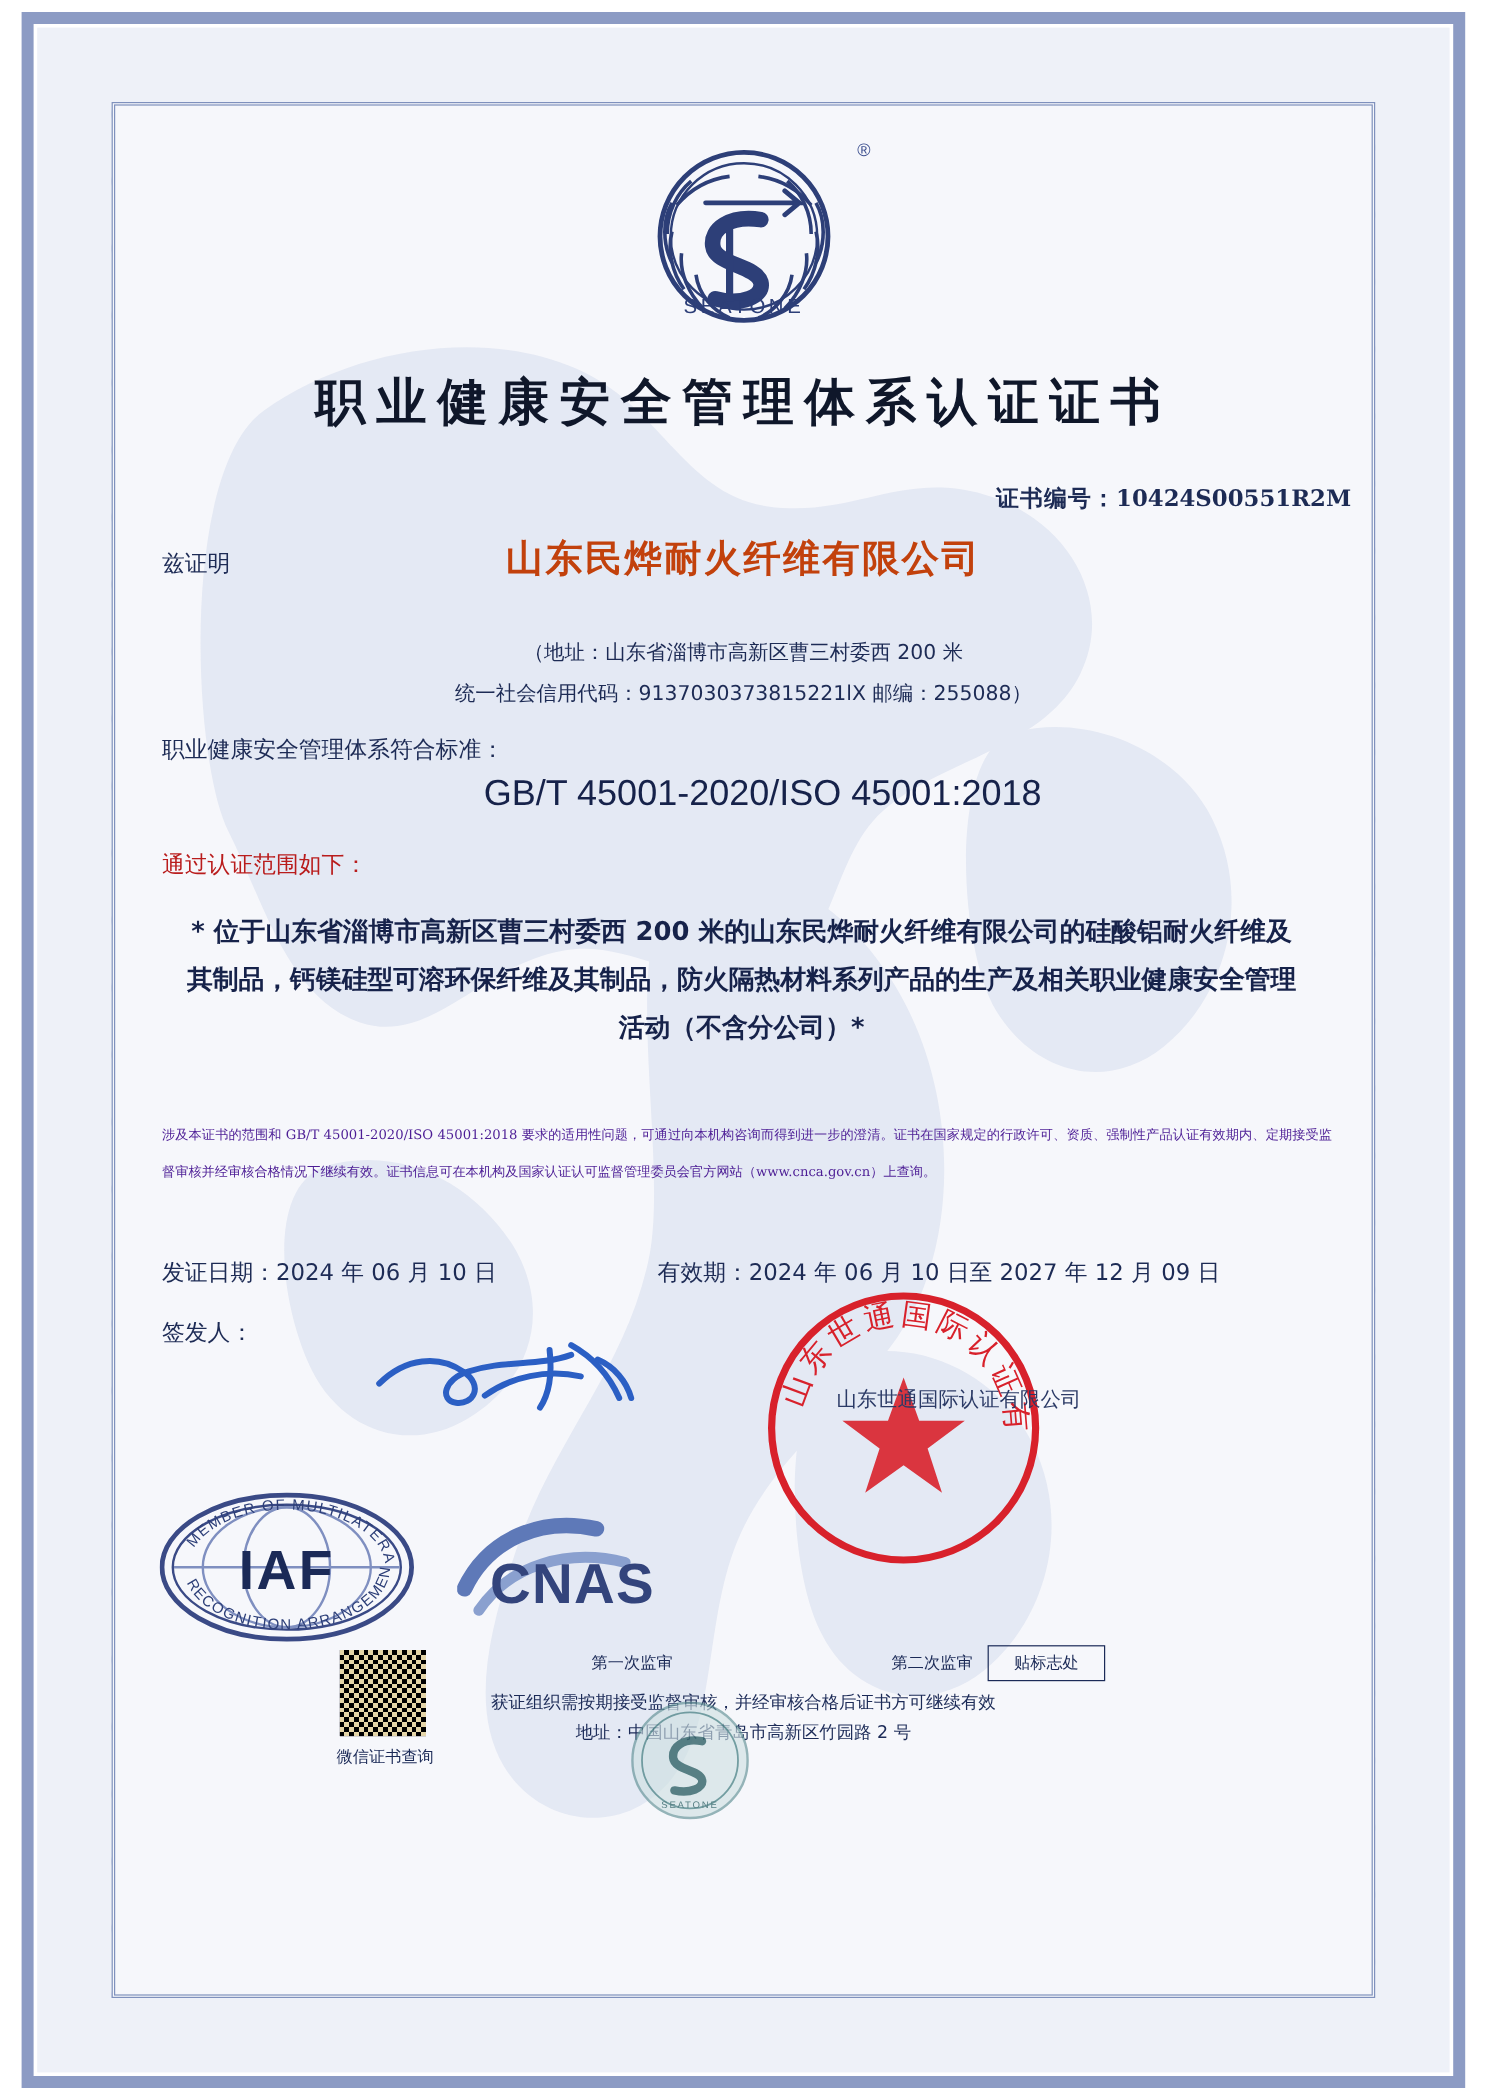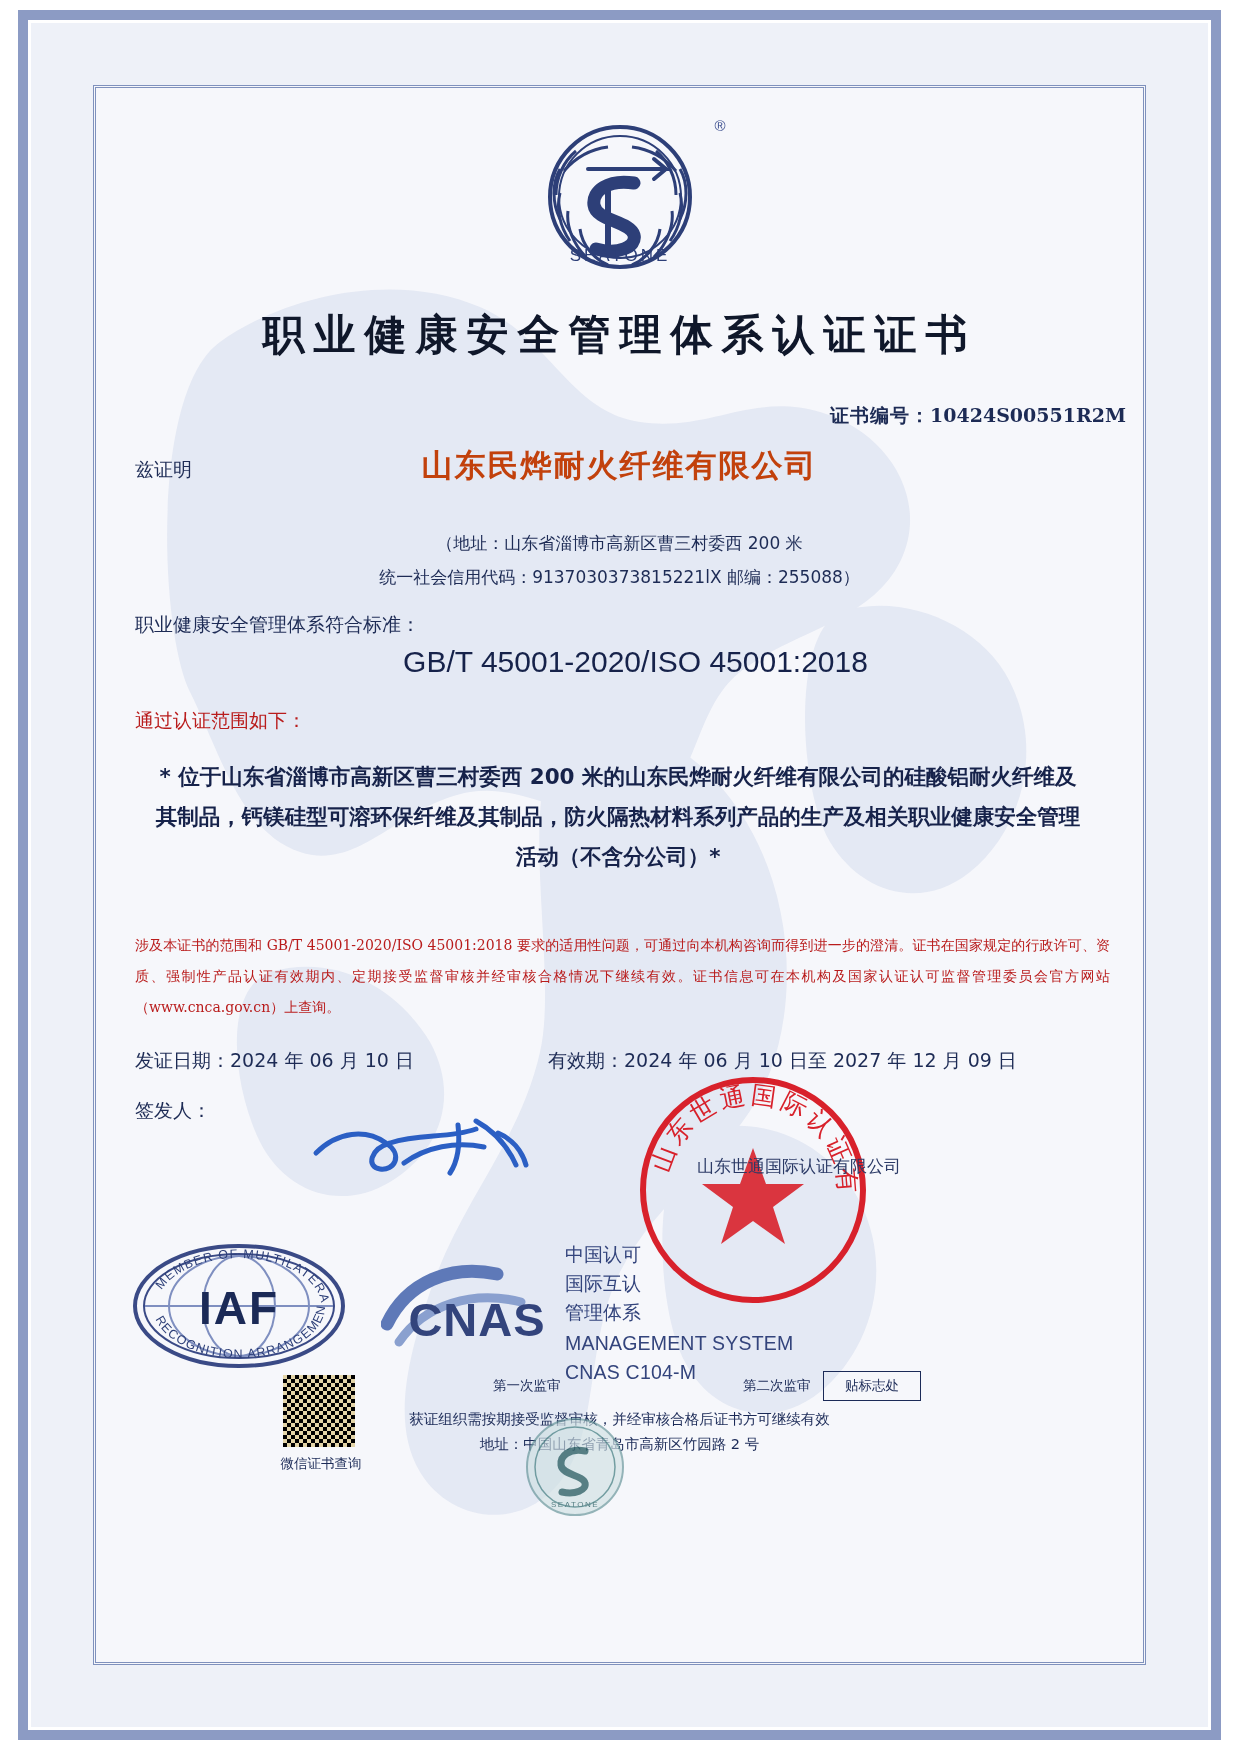--- a/index.html
+++ b/index.html
@@ -203,23 +203,23 @@
     text-align: center;
     font-weight: bold;
   }
 
   .note-text {
     position: absolute;
     top: 845px;
     left: 42px;
     width: 975px;
     font-family: "DejaVu Serif", serif;
-    font-size: 14px;
+    font-size: 11px;
     line-height: 31px;
-    color: #b91c1c;
+    color: #4c1d95;
     text-align: justify;
   }
 
   .issue-date {
     position: absolute;
     top: 963px;
     left: 42px;
     font-size: 19px;
     color: #1d2b55;
     font-family: "DejaVu Sans", sans-serif;
@@ -514,27 +514,20 @@
     </div>
 
     <div class="cnas">
       <svg viewBox="0 0 190 110">
         <path d="M6,74 C26,32 70,14 116,24" fill="none" stroke="#5e79b8" stroke-width="13" stroke-linecap="round"></path>
         <path d="M18,92 C44,54 92,40 140,52" fill="none" stroke="#8aa0cf" stroke-width="9" stroke-linecap="round"></path>
         <text x="96" y="86" text-anchor="middle" font-family="Liberation Sans, sans-serif" font-size="47" font-weight="bold" fill="#33447c" letter-spacing="1">CNAS</text>
       </svg>
     </div>
 
-    <div class="cnas-text">
-      <div class="cn">中国认可</div>
-      <div class="cn">国际互认</div>
-      <div class="cn">管理体系</div>
-      <div class="en">MANAGEMENT SYSTEM</div>
-      <div class="en">CNAS C104-M</div>
-    </div>
 
     <div class="qr"></div>
     <div class="qr-caption">微信证书查询</div>
 
     <div class="audit-row">
       <div class="audit-cell audit-1">第一次监审</div>
       <div class="audit-cell audit-2">第二次监审</div>
       <div class="audit-box">贴标志处</div>
     </div>
 

